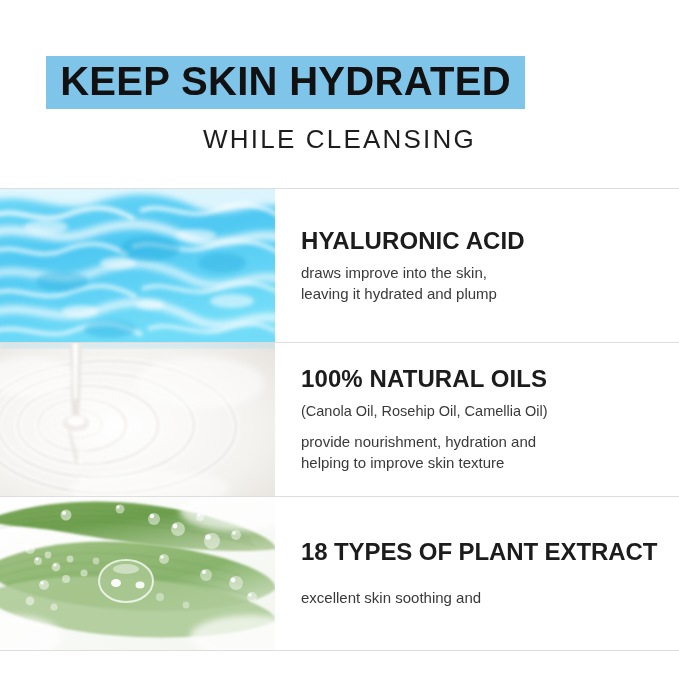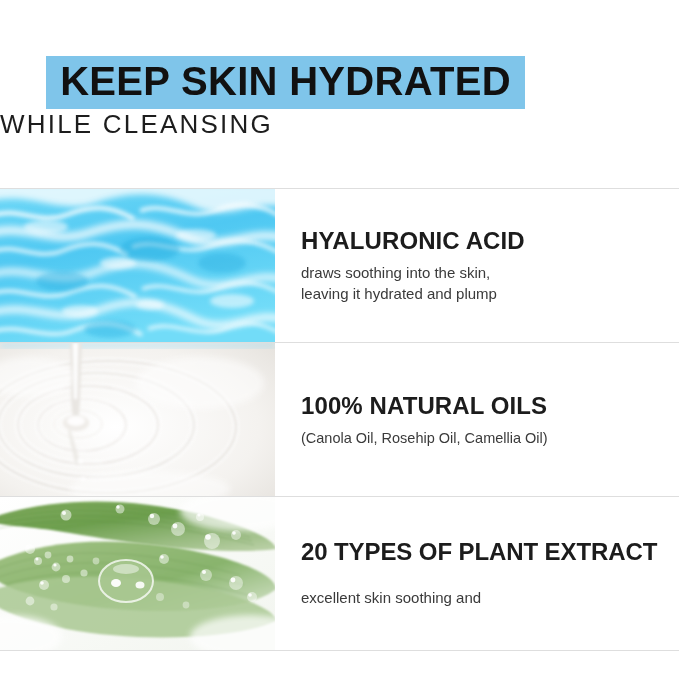--- a/index.html
+++ b/index.html
@@ -28,21 +28,21 @@
   .title-text {
     display:block;
     font-size:40px;
     font-weight:700;
     letter-spacing:0.3px;
     color:#111111;
     line-height:1.08;
     white-space:nowrap;
   }
   .subtitle-wrap {
-    position:absolute; left:0; top:109px; width:679px; 
+    position:absolute; left:0; top:124px; width:679px; text-align:center;
   }
   .subtitle-text {
     font-size:26px;
     font-weight:400;
     letter-spacing:2.2px;
     color:#1d1d1d;
     white-space:nowrap;
   }
 
   
@@ -161,21 +161,21 @@
             <ellipse cx="62" cy="92" rx="26" ry="10" fill="#22abdf"></ellipse>
             <ellipse cx="222" cy="74" rx="24" ry="10" fill="#25ade0"></ellipse>
             <ellipse cx="110" cy="140" rx="26" ry="9" fill="#26b0e2"></ellipse>
           </g>
         </svg>
       </div>
 
       <div class="copy">
         <div class="row-title">HYALURONIC ACID</div>
         <div class="row-body">
-          <span class="ln">draws soothing into the skin,</span>
+          <span class="ln">draws improve into the skin,</span>
           <span class="ln">leaving it hydrated and plump</span>
         </div>
       </div>
 
     </div>
 
     <div class="divider"></div>
 
     <div class="row r2">
 
@@ -221,20 +221,24 @@
             <ellipse cx="200" cy="40" rx="64" ry="26" fill="#ffffff"></ellipse>
             <ellipse cx="30" cy="34" rx="44" ry="20" fill="#ffffff"></ellipse>
             <ellipse cx="150" cy="146" rx="80" ry="18" fill="#ffffff"></ellipse>
           </g>
         </svg>
       </div>
 
       <div class="copy">
         <div class="row-title">100% NATURAL OILS</div>
         <div class="row-sub">(Canola Oil, Rosehip Oil, Camellia Oil)</div>
+        <div class="row-body">
+          <span class="ln">provide nourishment, hydration and</span>
+          <span class="ln">helping to improve skin texture</span>
+        </div>
       </div>
 
     </div>
 
     <div class="divider"></div>
 
     <div class="row r3">
 
       <div class="thumb">
         <svg viewBox="0 0 275 153" preserveAspectRatio="none" aria-hidden="true">
@@ -334,21 +338,21 @@
             <circle cx="30" cy="104" r="4.4" fill="#ffffff" opacity="0.5"></circle>
             <circle cx="54" cy="110" r="3.6" fill="#ffffff" opacity="0.45"></circle>
             <circle cx="96" cy="64" r="3.4" fill="#ffffff" opacity="0.45"></circle>
             <circle cx="160" cy="100" r="4" fill="#ffffff" opacity="0.4"></circle>
             <circle cx="186" cy="108" r="3.4" fill="#ffffff" opacity="0.4"></circle>
           </g>
         </svg>
       </div>
 
       <div class="copy">
-        <div class="row-title">20 TYPES OF PLANT EXTRACT</div>
+        <div class="row-title">18 TYPES OF PLANT EXTRACT</div>
         <div class="row-body">
           <span class="ln">excellent skin soothing and</span>
         </div>
       </div>
 
     </div>
 
     <div class="divider"></div>
 
   </div>

